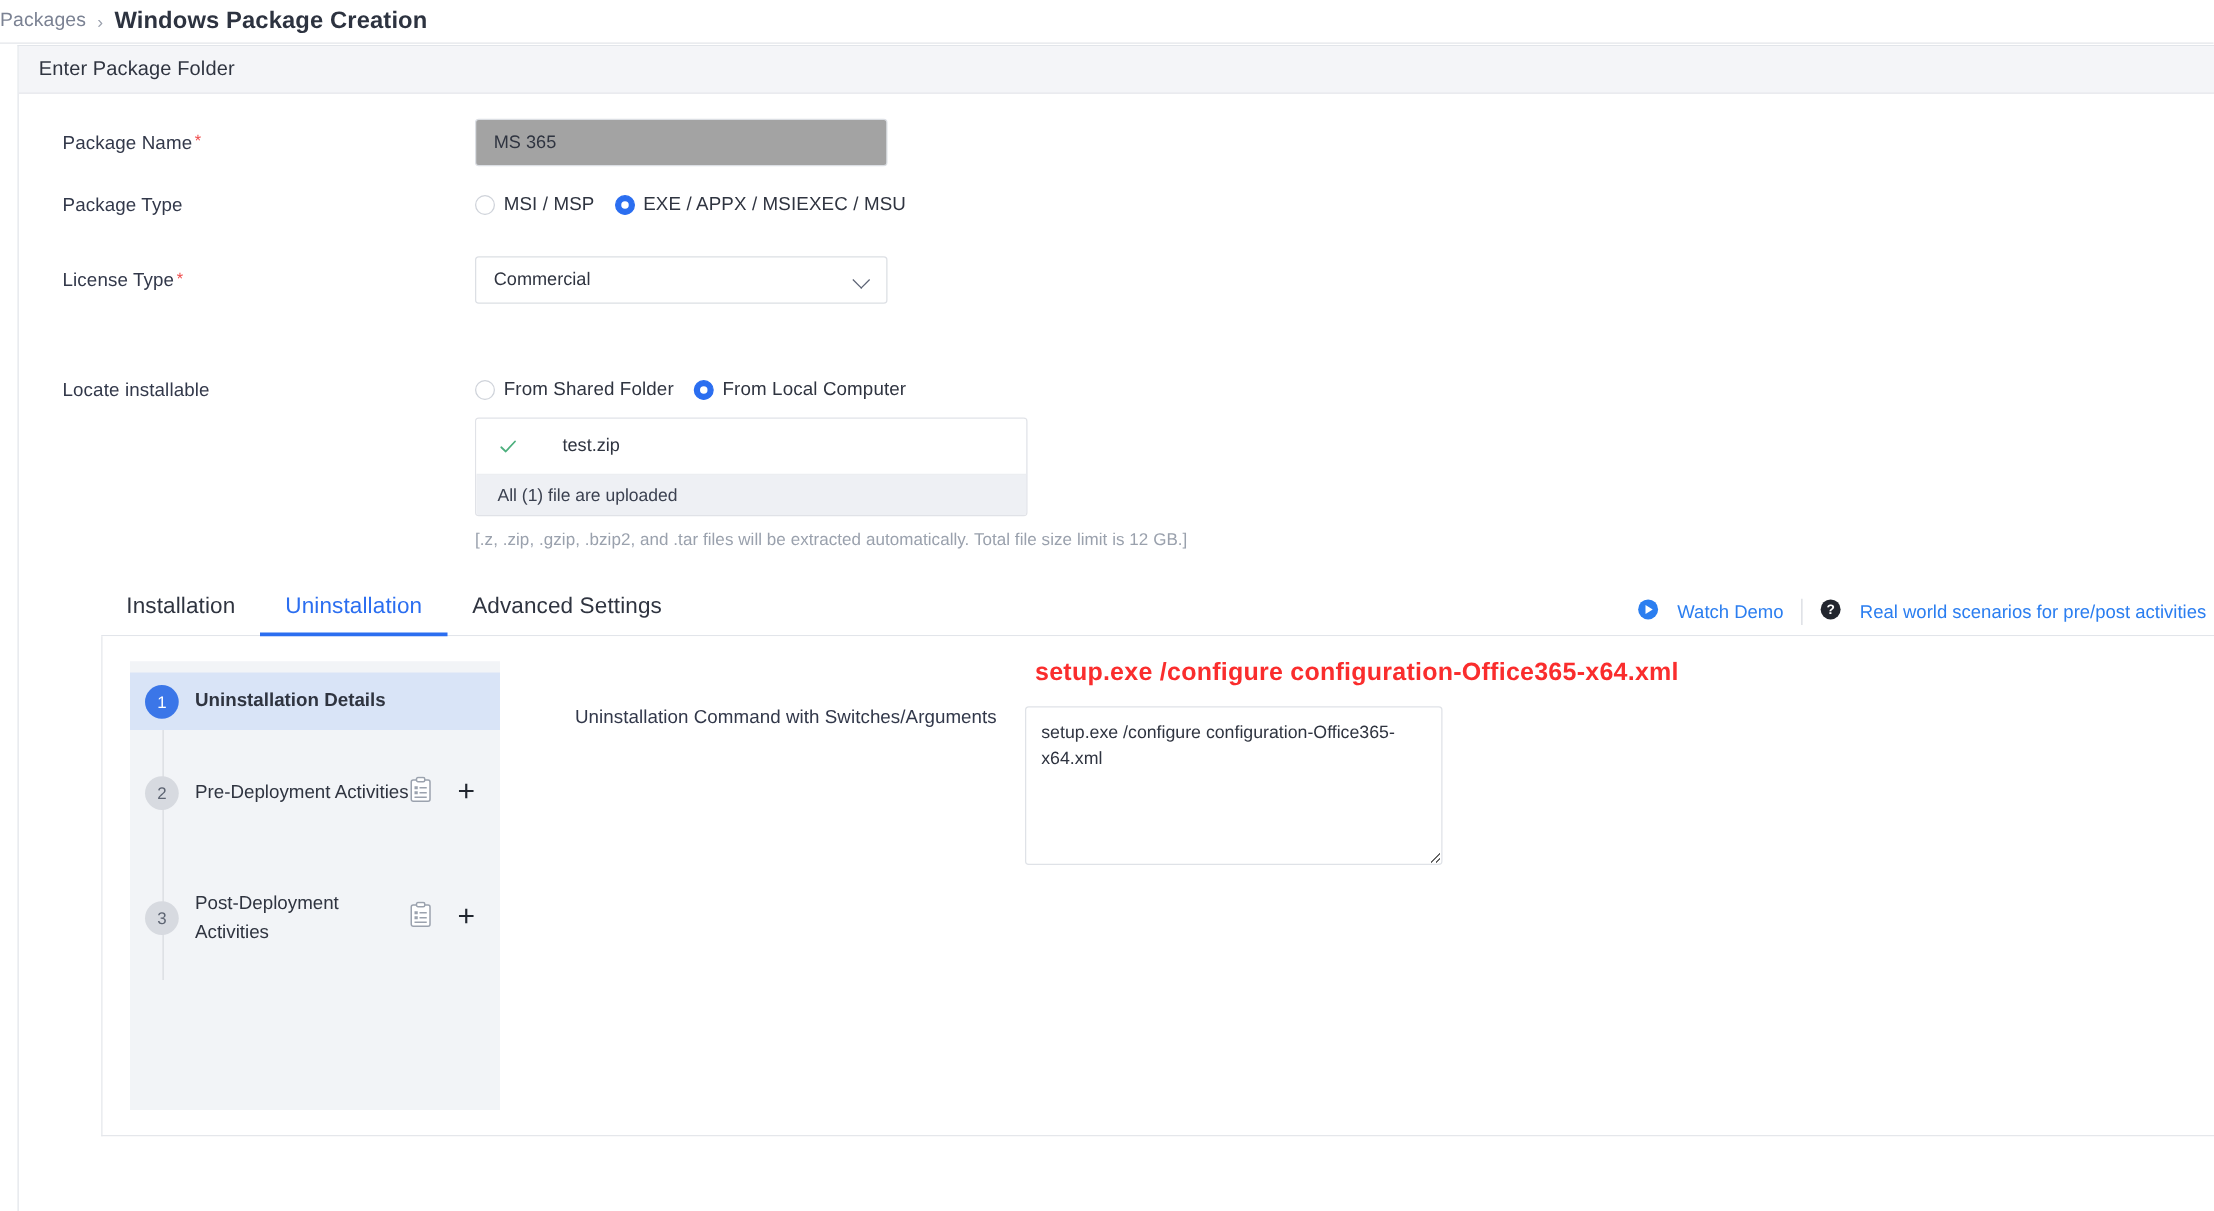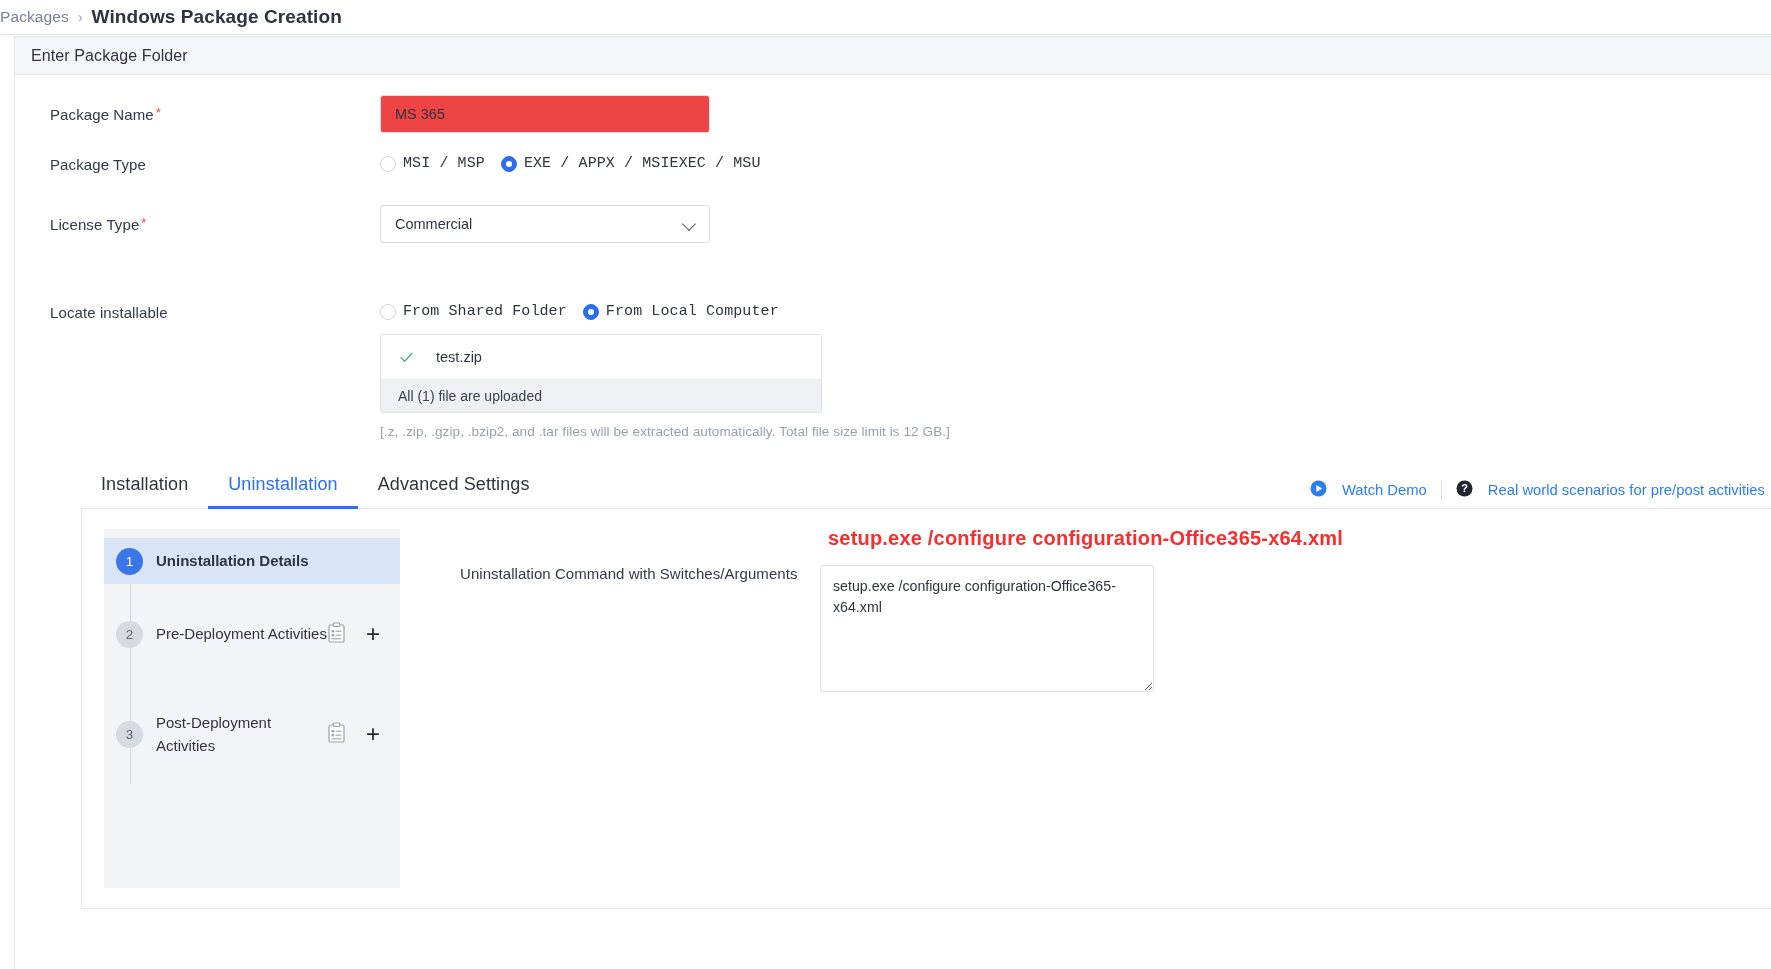--- a/index.html
+++ b/index.html
@@ -88,42 +88,41 @@
     line-height: 1;
   }
   .row-ctl { flex: 1; }
 
   
   .txt-input {
     width: 330px;
     height: 38px;
     border: 1px solid #dcdfe4;
     border-radius: 3px;
-    background: #ef4444;
+    background: #a3a3a3;
     display: flex;
     align-items: center;
     padding: 0 14px;
     font-size: 14.5px;
     color: #2f3440;
   }
 
   
   .radio-group {
     display: flex;
     align-items: center;
     gap: 10px;
     padding-top: 10px;
   }
   .radio-item {
     display: flex;
     align-items: center;
     gap: 7px;
     margin-right: 6px;
     cursor: pointer;
-    font-family: Liberation Mono, monospace;
   }
   .radio-dot {
     width: 16px; height: 16px;
     border-radius: 50%;
     border: 1px solid #cfd3da;
     background: #fff;
     flex: 0 0 auto;
     position: relative;
   }
   .radio-dot.on {
@@ -220,21 +219,21 @@
     position: relative;
     flex: 0 0 auto;
   }
   .up-arrow svg { display: block; }
   .file-row {
     height: 45px;
     display: flex;
     align-items: center;
     padding-left: 18px;
     background: #fff;
-    gap: 22px;
+    gap: 36px;
     border-bottom: 1px solid #eceef1;
   }
   .check {
     width: 15px; height: 15px;
     flex: 0 0 auto;
   }
   .file-name {
     font-size: 14.5px;
     color: #2f3440;
   }

